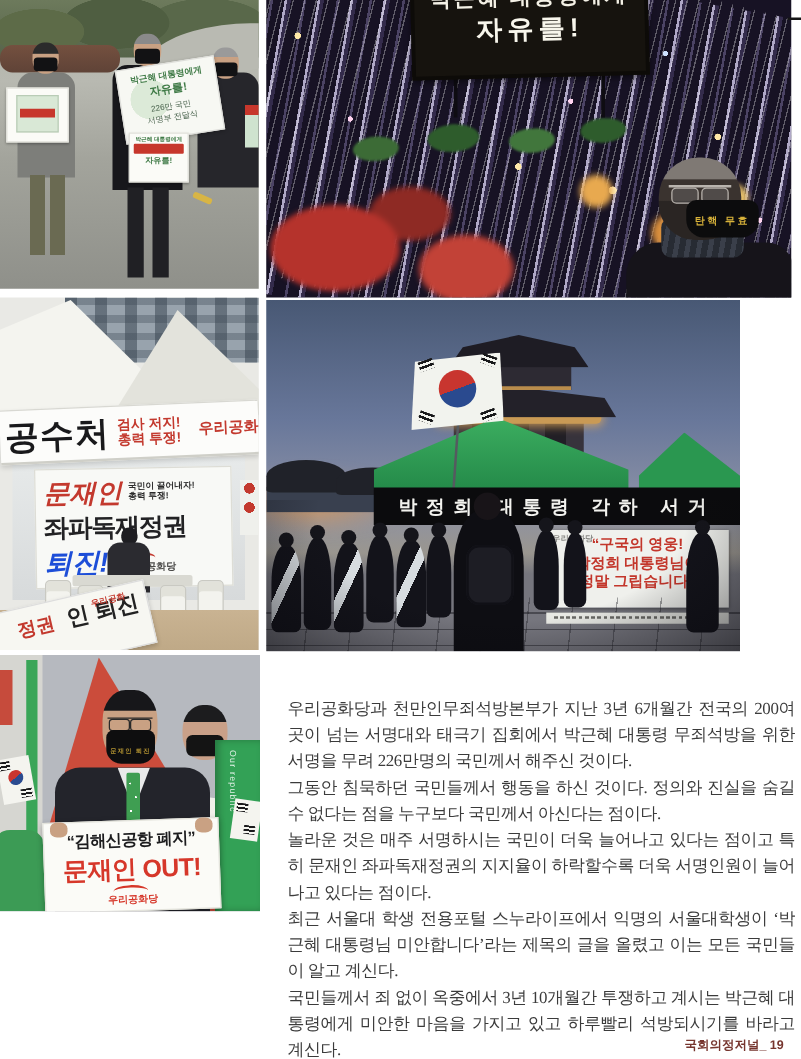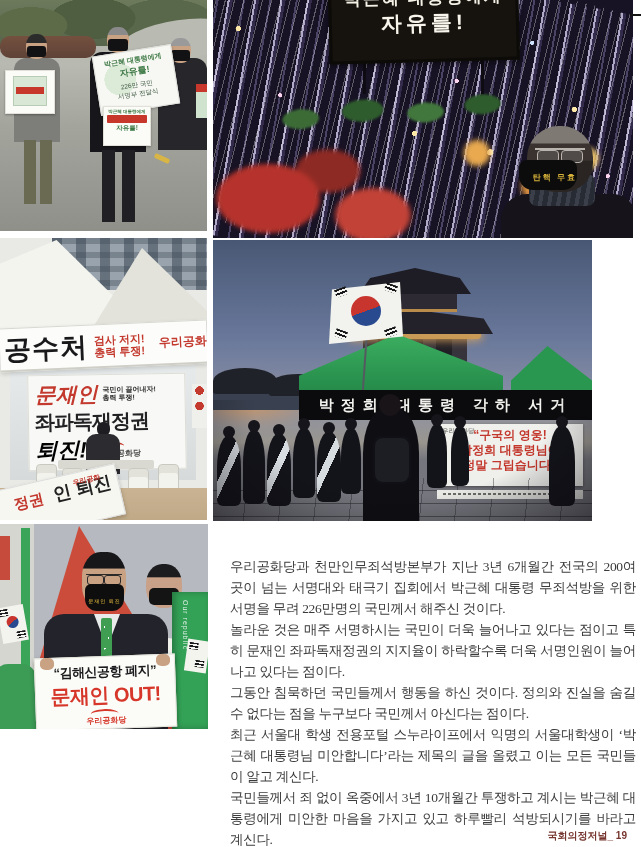--- a/index.html
+++ b/index.html
@@ -99,22 +99,22 @@
         border-radius:26px 22px 0 0; }
   .p2 .man-scarf { left:316px; top:174px; width:66px; height:32px; border-radius:8px;
         background:repeating-linear-gradient(100deg,#272b33 0 5px,#3a3f4a 5px 9px); }
   .p2 .man-head { left:314px; top:126px; width:66px; height:66px; border-radius:48% 48% 44% 44%;
         background:linear-gradient(180deg,#7f7974 0 26%, #3a332f 27% 52%, #2a2523 53%); }
   .p2 .glasses { left:322px; top:148px; width:50px; height:12px;
         border-top:2px solid #b9b4ae; }
   .p2 .glasses::before, .p2 .glasses::after { content:""; position:absolute; top:0; width:20px;
         height:11px; border:1.5px solid #b9b4ae; border-radius:4px; background:rgba(210,215,220,.15); }
   .p2 .glasses::before { left:2px; } .p2 .glasses::after { right:2px; }
-  .p2 .man-mask { left:306px; top:160px; width:58px; height:30px; background:#0c0c0d;
-        border-radius:8px 8px 14px 14px; text-align:right; line-height:30px; }
+  .p2 .man-mask { left:336px; top:160px; width:58px; height:30px; background:#0c0c0d;
+        border-radius:8px 8px 14px 14px; text-align:center; line-height:30px; }
   .p2 .man-mask span { font-size:8px; font-weight:bold; color:#d8b23a; letter-spacing:2px; }
 
   .tick { position:absolute; left:630px; top:14px; width:11px; height:2px; background:#161616; }
 
   
   .p3 { left:0; top:238px; width:207px; height:282px; background:#e9e9e5; }
   .p3 .building { left:52px; top:0; width:155px; height:52px; background:#98a3ad;
         background-image:
           repeating-linear-gradient(90deg, rgba(60,72,84,.55) 0 10px, transparent 10px 24px),
           repeating-linear-gradient(180deg, rgba(60,72,84,.35) 0 6px, transparent 6px 14px); }
@@ -134,21 +134,21 @@
   .p3 .interior { left:10px; top:128px; width:186px; height:114px;
         background:linear-gradient(180deg,#e7eaea,#d7dadb); }
   .p3 .banner-mid { left:28px; top:136px; width:158px; height:96px; background:#f8f9f6;
         border:1px solid #ddddd6; padding:5px 6px 0; transform:rotate(-1deg); }
   .p3 .bm-row1 { display:flex; align-items:center; }
   .p3 .bm-name { font-size:21px; font-weight:900; color:#c3392e; font-style:italic; }
   .p3 .bm-smalls { margin-left:5px; }
   .p3 .bm-smalls div { font-size:7px; font-weight:900; color:#2a2a2a; line-height:8px; }
   .p3 .bm-main { font-size:20px; font-weight:900; color:#222224; letter-spacing:-1px; }
   .p3 .bm-row3 { display:flex; align-items:center; }
-  .p3 .bm-exit { font-size:22px; font-weight:900; color:#000000; font-style:italic; }
+  .p3 .bm-exit { font-size:22px; font-weight:900; color:#1d4ed8; font-style:italic; }
   .p3 .bm-party { margin-left:14px; font-size:8px; font-weight:900; color:#4a4a48; position:relative; top:3px; }
   .p3 .bm-party::before { content:""; position:absolute; left:2px; top:-6px; width:22px; height:7px;
         border-top:2.5px solid #c3392e; border-radius:50%; }
   .p3 .sit-man { left:86px; top:196px; width:34px; height:40px; background:#2b2b30;
         border-radius:10px 10px 0 0; }
   .p3 .sit-head { left:97px; top:184px; width:13px; height:14px; background:#1e1e22; border-radius:45%; }
   .p3 .table { left:58px; top:222px; width:96px; height:9px; background:#d9d9d2; border-radius:2px; }
   .p3 .chair { position:absolute; width:21px; height:30px; background:#f3f3ee;
         border:1px solid #c9c9c2; border-radius:4px 4px 2px 2px; box-shadow:inset 0 8px 0 #e2e2da; }
   .p3 .banner-low { left:-14px; top:240px; width:136px; height:52px; background:#f7f7f2;
@@ -485,21 +485,21 @@
       <div class="s5-1">“김해신공항 폐지”</div>
       <div class="s5-2">문재인 OUT!</div>
       <div><span class="s5-logo">우리공화당</span></div>
     </div>
     <div class="hand" style="left:40px; top:134px;"></div>
     <div class="hand" style="left:156px; top:130px;"></div>
   </div>
 
   <div class="article">
     <p>우리공화당과 천만인무죄석방본부가 지난 3년 6개월간 전국의 200여 곳이 넘는 서명대와 태극기 집회에서 박근혜 대통령 무죄석방을 위한 서명을 무려 226만명의 국민께서 해주신 것이다.</p>
+    <p>그동안 침묵하던 국민들께서 행동을 하신 것이다. 정의와 진실을 숨길 수 없다는 점을 누구보다 국민께서 아신다는 점이다.</p>
     <p>놀라운 것은 매주 서명하시는 국민이 더욱 늘어나고 있다는 점이고 특히 문재인 좌파독재정권의 지지율이 하락할수록 더욱 서명인원이 늘어나고 있다는 점이다.</p>
-    <p>그동안 침묵하던 국민들께서 행동을 하신 것이다. 정의와 진실을 숨길 수 없다는 점을 누구보다 국민께서 아신다는 점이다.</p>
     <p>최근 서울대 학생 전용포털 스누라이프에서 익명의 서울대학생이 ‘박근혜 대통령님 미안합니다’라는 제목의 글을 올렸고 이는 모든 국민들이 알고 계신다.</p>
     <p>국민들께서 죄 없이 옥중에서 3년 10개월간 투쟁하고 계시는 박근혜 대통령에게 미안한 마음을 가지고 있고 하루빨리 석방되시기를 바라고 계신다.</p>
   </div>
 
   <div class="footer">국회의정저널_ 19</div>
 
 </div>
 
 </body></html>

